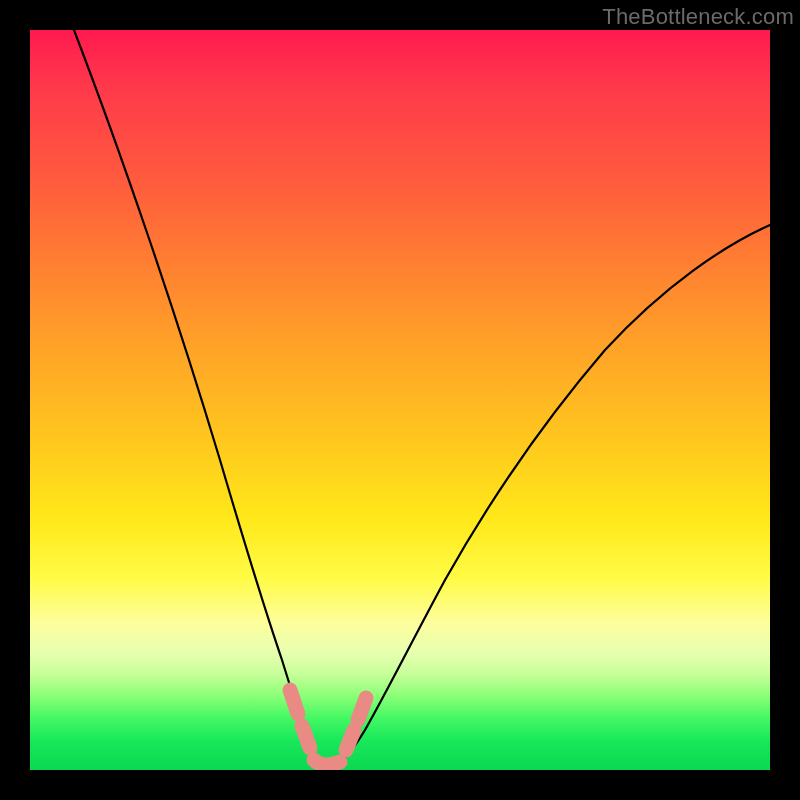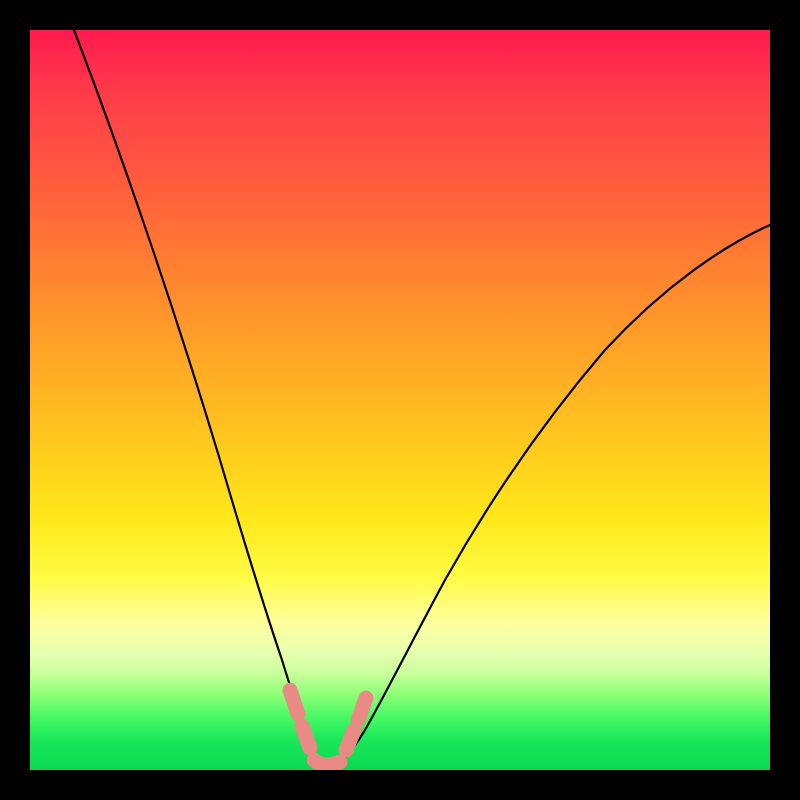--- a/index.html
+++ b/index.html
@@ -75,20 +75,21 @@
     stroke: #e98b84;
     stroke-width: 15;
     stroke-linecap: round;
     stroke-linejoin: round;
   }
 </style>
 </head>
 <body>
 
 <div class="frame">
+  <div class="watermark">TheBottleneck.com</div>
 
   <div class="plot-area">
     <svg class="curves" viewBox="0 0 740 740">
 
       <path class="curve-line" d="M 44 0
            C 90 120, 145 280, 190 430
            C 215 515, 235 580, 252 630
            C 263 665, 272 695, 280 720
            C 284 730, 288 735, 293 736"></path>
 

